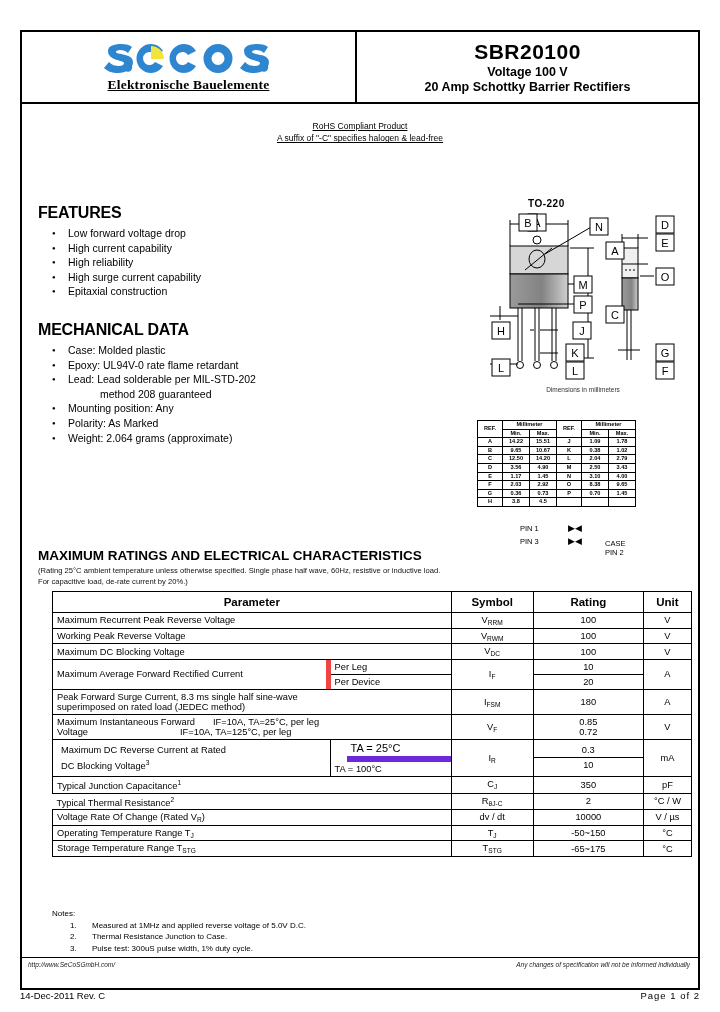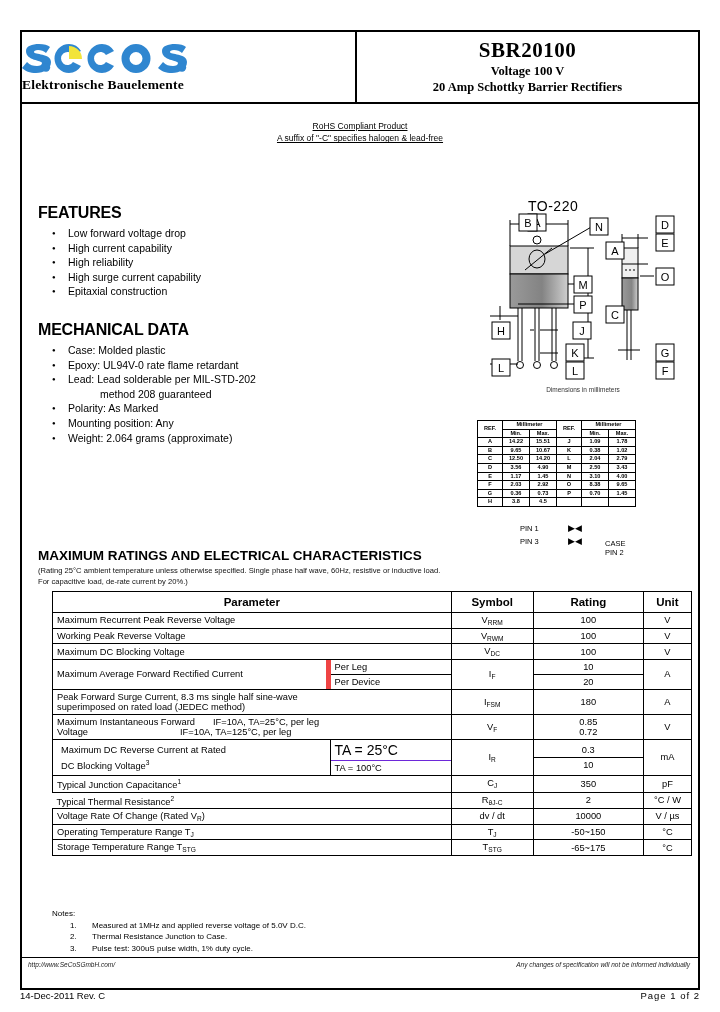--- a/index.html
+++ b/index.html
@@ -2,22 +2,22 @@
 <html><head>
 <meta charset="utf-8">
 <style>
   html,body{margin:0;padding:0;background:#fff;}
   body{width:720px;height:1012px;font-family:"Liberation Sans",sans-serif;color:#000;}
   .page{position:relative;width:720px;height:1012px;box-sizing:border-box;}
   .frame{position:absolute;left:20px;top:30px;width:680px;height:960px;border:2px solid #000;box-sizing:border-box;}
 
   
   .hdr{position:absolute;left:0;top:0;width:100%;height:72px;border-bottom:2px solid #000;box-sizing:border-box;display:flex;}
-  .hdr-left{width:335px;border-right:2px solid #000;box-sizing:border-box;display:flex;flex-direction:column;align-items:flex-start;justify-content:center;}
-  .hdr-right{flex:1;display:flex;flex-direction:column;align-items:center;justify-content:center;text-align:center;font-family:Liberation Serif, serif;}
+  .hdr-left{width:335px;border-right:2px solid #000;box-sizing:border-box;display:flex;flex-direction:column;align-items:center;justify-content:center;text-decoration:underline;}
+  .hdr-right{flex:1;display:flex;flex-direction:column;align-items:center;justify-content:center;text-align:center;font-family:Liberation Sans, sans-serif;}
   .logo-wrap{position:relative;height:34px;display:flex;align-items:center;justify-content:center;}
   .logo-svg{display:block;}
   .logo-sub{font-family:"Liberation Serif",serif;font-weight:bold;font-size:13.5px;letter-spacing:0.2px;margin-top:1px;}
   .part-no{font-size:21px;font-weight:bold;letter-spacing:0.5px;line-height:1.1;}
   .part-volt{font-size:12.5px;font-weight:bold;margin-top:2px;}
   .part-desc{font-size:12.5px;font-weight:bold;margin-top:1px;}
 
   
   .rohs{position:absolute;left:0;top:88px;width:100%;text-align:center;padding-top:0;}
   .rohs div{font-size:8.5px;text-decoration:underline;line-height:1.45;}
@@ -27,21 +27,21 @@
   h2.sec{font-size:16px;font-weight:bold;margin:0 0 4px 0;letter-spacing:-0.2px;}
   ul.blist{list-style:none;margin:0;padding:0;}
   ul.blist li{font-size:10.5px;line-height:14.6px;padding-left:30px;position:relative;white-space:nowrap;}
   ul.blist li::before{content:"\25CF";position:absolute;left:14px;top:0px;font-size:6px;line-height:15px;}
   ul.blist li.nobullet{padding-left:62px;}
   ul.blist li.nobullet::before{content:"";}
   .mech{margin-top:22px;}
 
   
   .pkg{position:absolute;left:448px;top:166px;width:226px;height:200px;}
-  .pkg-title{position:absolute;left:58px;top:0px;font-size:14px;font-weight:normal;letter-spacing:0.5px;}
+  .pkg-title{position:absolute;left:58px;top:0px;font-size:10px;font-weight:bold;letter-spacing:0.5px;}
   .dimnote{position:absolute;left:0;top:188px;width:226px;text-align:center;font-size:6.5px;color:#333;}
 
   
   .dimtbl{position:absolute;left:455px;top:388px;border-collapse:collapse;font-size:5.6px;}
   .dimtbl td,.dimtbl th{border:1px solid #000;text-align:center;padding:0px 1px;line-height:7.6px;font-weight:bold;}
   .dimtbl th{font-size:5.6px;}
   .dimtbl .ref{width:22px;}
   .dimtbl .num{width:24px;}
   .dimtbl .mm{width:48px;}
 
@@ -132,22 +132,22 @@
       <li>Epitaxial construction</li>
     </ul>
 
     <div class="mech">
       <h2 class="sec">MECHANICAL DATA</h2>
       <ul class="blist">
         <li>Case: Molded plastic</li>
         <li>Epoxy: UL94V-0 rate flame retardant</li>
         <li>Lead: Lead solderable per MIL-STD-202</li>
         <li class="nobullet">method 208 guaranteed</li>
+        <li>Mounting position: Any</li>
         <li>Polarity: As Marked</li>
-        <li>Mounting position: Any</li>
         <li>Weight: 2.064 grams (approximate)</li>
       </ul>
     </div>
   </div>
 
   <div class="pkg">
     <div class="pkg-title">TO-220</div>
     <svg width="226" height="190" viewBox="0 0 226 190">
       <g stroke="#000" stroke-width="1" fill="none" font-family="Liberation Sans" font-size="11">
 
@@ -451,21 +451,21 @@
       <tr>
         <td class="subc">
           <table style="border-collapse:collapse;width:100%;">
                   <tbody>
                     <tr>
             <td style="border:none;font-size:9.3px;padding:2px 4px;">
               <div>Maximum DC Reverse Current at Rated</div>
               <div><span>DC Blocking Voltage</span><span class="sup">3</span></div>
             </td>
             <td style="border:none;border-left:1px solid #000;padding:0;width:120px;">
-              <div style="border-bottom:1px solid #6d28d9;padding:2px 4px;font-size:14px;">TA = 25°C</div>
+              <div style="border-bottom:6px solid #6d28d9;padding:2px 4px;font-size:11px;margin-left:16px;">TA = 25°C</div>
               <div style="padding:2px 4px;font-size:9.3px;">TA = 100°C</div>
             </td>
           </tr>
                   </tbody>
                 </table>
         </td>
         <td class="c-sym"><span>I</span><span class="sub">R</span></td>
         <td class="c-rat subc">
           <div class="top" style="text-align:center">0.3</div>
           <div style="text-align:center">10</div>

